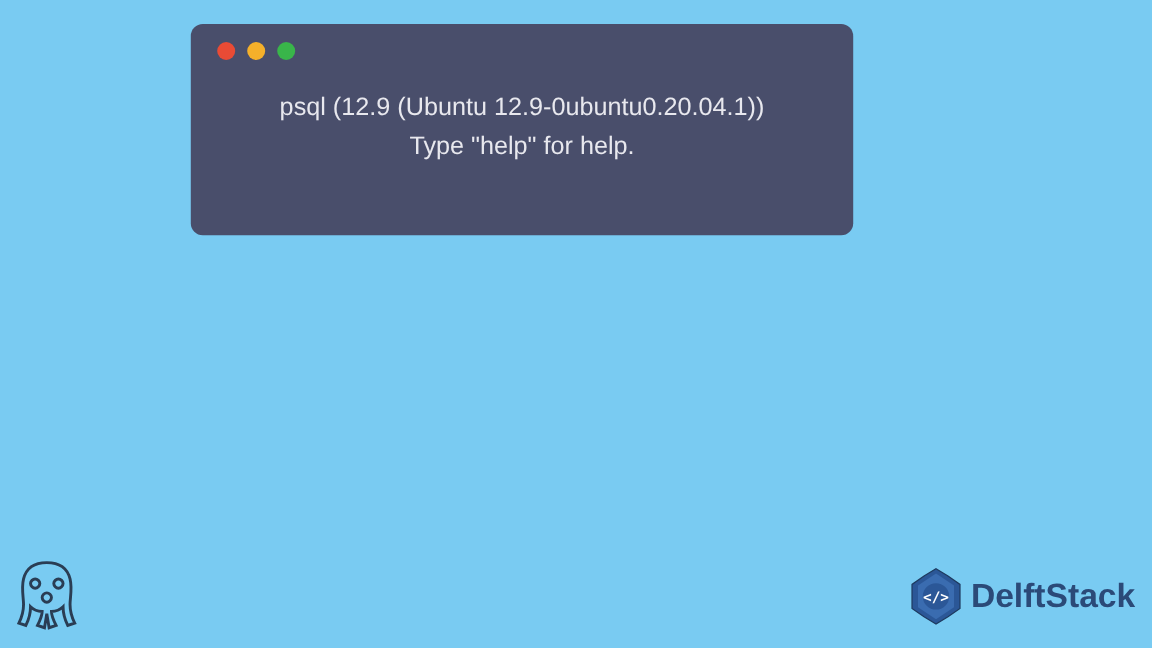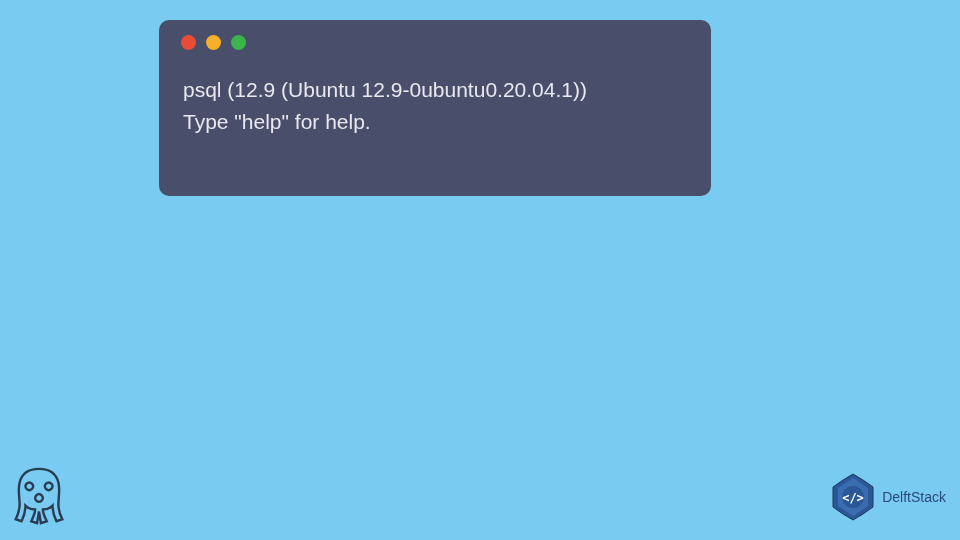--- a/index.html
+++ b/index.html
@@ -41,20 +41,21 @@
     .dot-green { background: #39b54a; }
     .terminal-content {
       padding: 10px 24px 0 24px;
       color: #e8e8ee;
       font-size: 21px;
       line-height: 1.5;
       font-weight: 400;
     }
     .terminal-content p {
       margin: 0;
+      text-align: center;
     }
     .blank-line {
       height: 31px;
     }
     .elephant-logo {
       position: absolute;
       bottom: 12px;
       left: 8px;
       width: 62px;
       height: 64px;
@@ -66,22 +67,22 @@
       display: flex;
       align-items: center;
       gap: 4px;
     }
     .delft-icon {
       width: 50px;
       height: 50px;
     }
     .delft-text {
       color: #2b4a78;
-      font-weight: 400;
-      font-size: 14px;
+      font-weight: 700;
+      font-size: 28px;
     }
   </style>
 </head>
 <body>
 
 <div class="terminal-window">
   <div class="title-bar">
     <div class="dot dot-red"></div>
     <div class="dot dot-yellow"></div>
     <div class="dot dot-green"></div>

